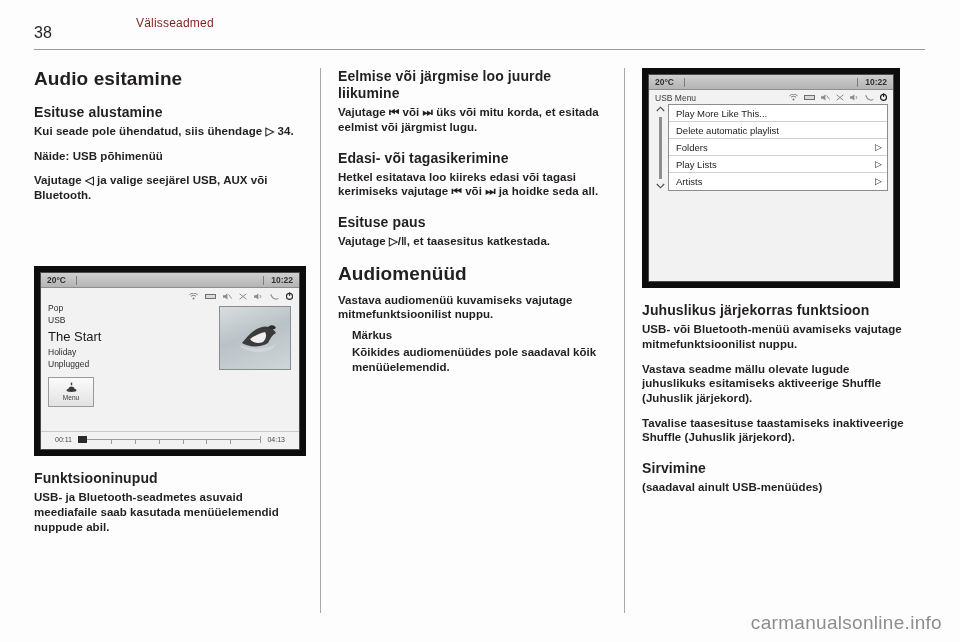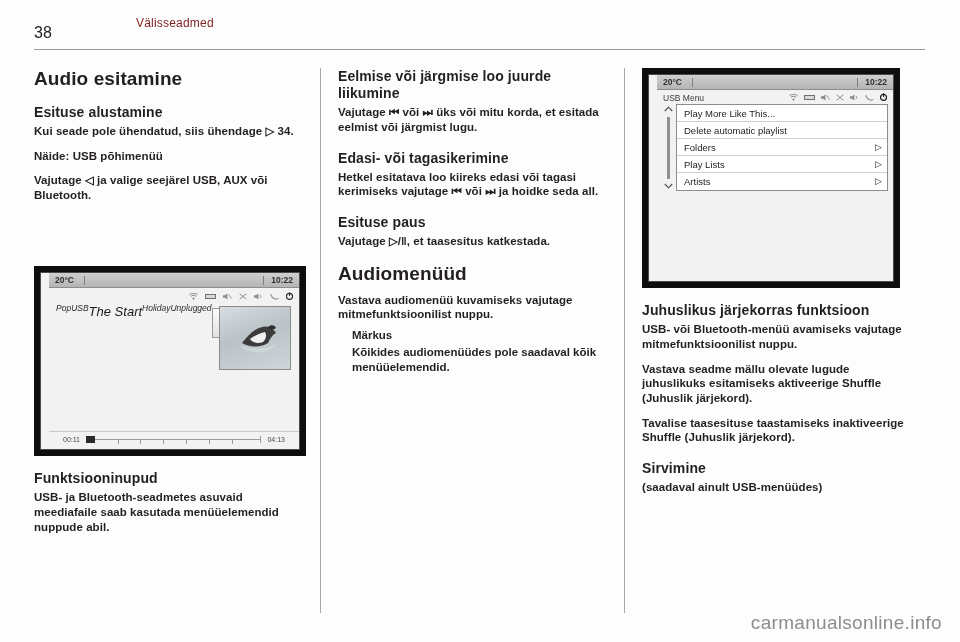--- a/index.html
+++ b/index.html
@@ -87,21 +87,20 @@
   }
   .shot-1{left:34px;top:266px;width:272px;height:190px;}
   .shot-2{left:642px;top:68px;width:258px;height:220px;}
 
   .screen{
     width:100%;height:100%;
     background:#f2f2f2;
     display:flex;flex-direction:column;
     box-sizing:border-box;
     border:1px solid #4a4a4a;
-    padding-left:8px;
   }
   .shot-2 .screen{height:auto;}
 
   .statusbar{
     height:15px;
     background:linear-gradient(#cfcfcf,#b4b4b4);
     border-bottom:1px solid #8d8d8d;
     display:flex;align-items:center;
     padding:0 6px;
     font-size:8.5px;font-weight:bold;color:#2f2f2f;
@@ -119,21 +118,21 @@
     font-size:8px;color:#6e6e6e;
     height:14px;box-sizing:border-box;
   }
   .iconrow svg{display:block;}
 
   
   .np{
     flex:1;display:flex;position:relative;padding:0 7px;
     box-sizing:border-box;
   }
-  .np-left{flex:1;display:flex;flex-direction:row;font-style:italic;}
+  .np-left{flex:1;display:flex;flex-direction:column;}
   .np-line{font-size:8.5px;color:#2c2c2c;line-height:1.45;}
   .np-title{font-size:13px;color:#1a1a1a;line-height:1.35;margin:1px 0;}
   .np-art{
     position:absolute;right:8px;top:4px;
     width:70px;height:62px;
     border:1px solid #8b8b8b;
     background:linear-gradient(160deg,#d8dde0 0%,#b9c2c6 45%,#cfd6d9 100%);
     overflow:hidden;
   }
   .np-art .dog{

